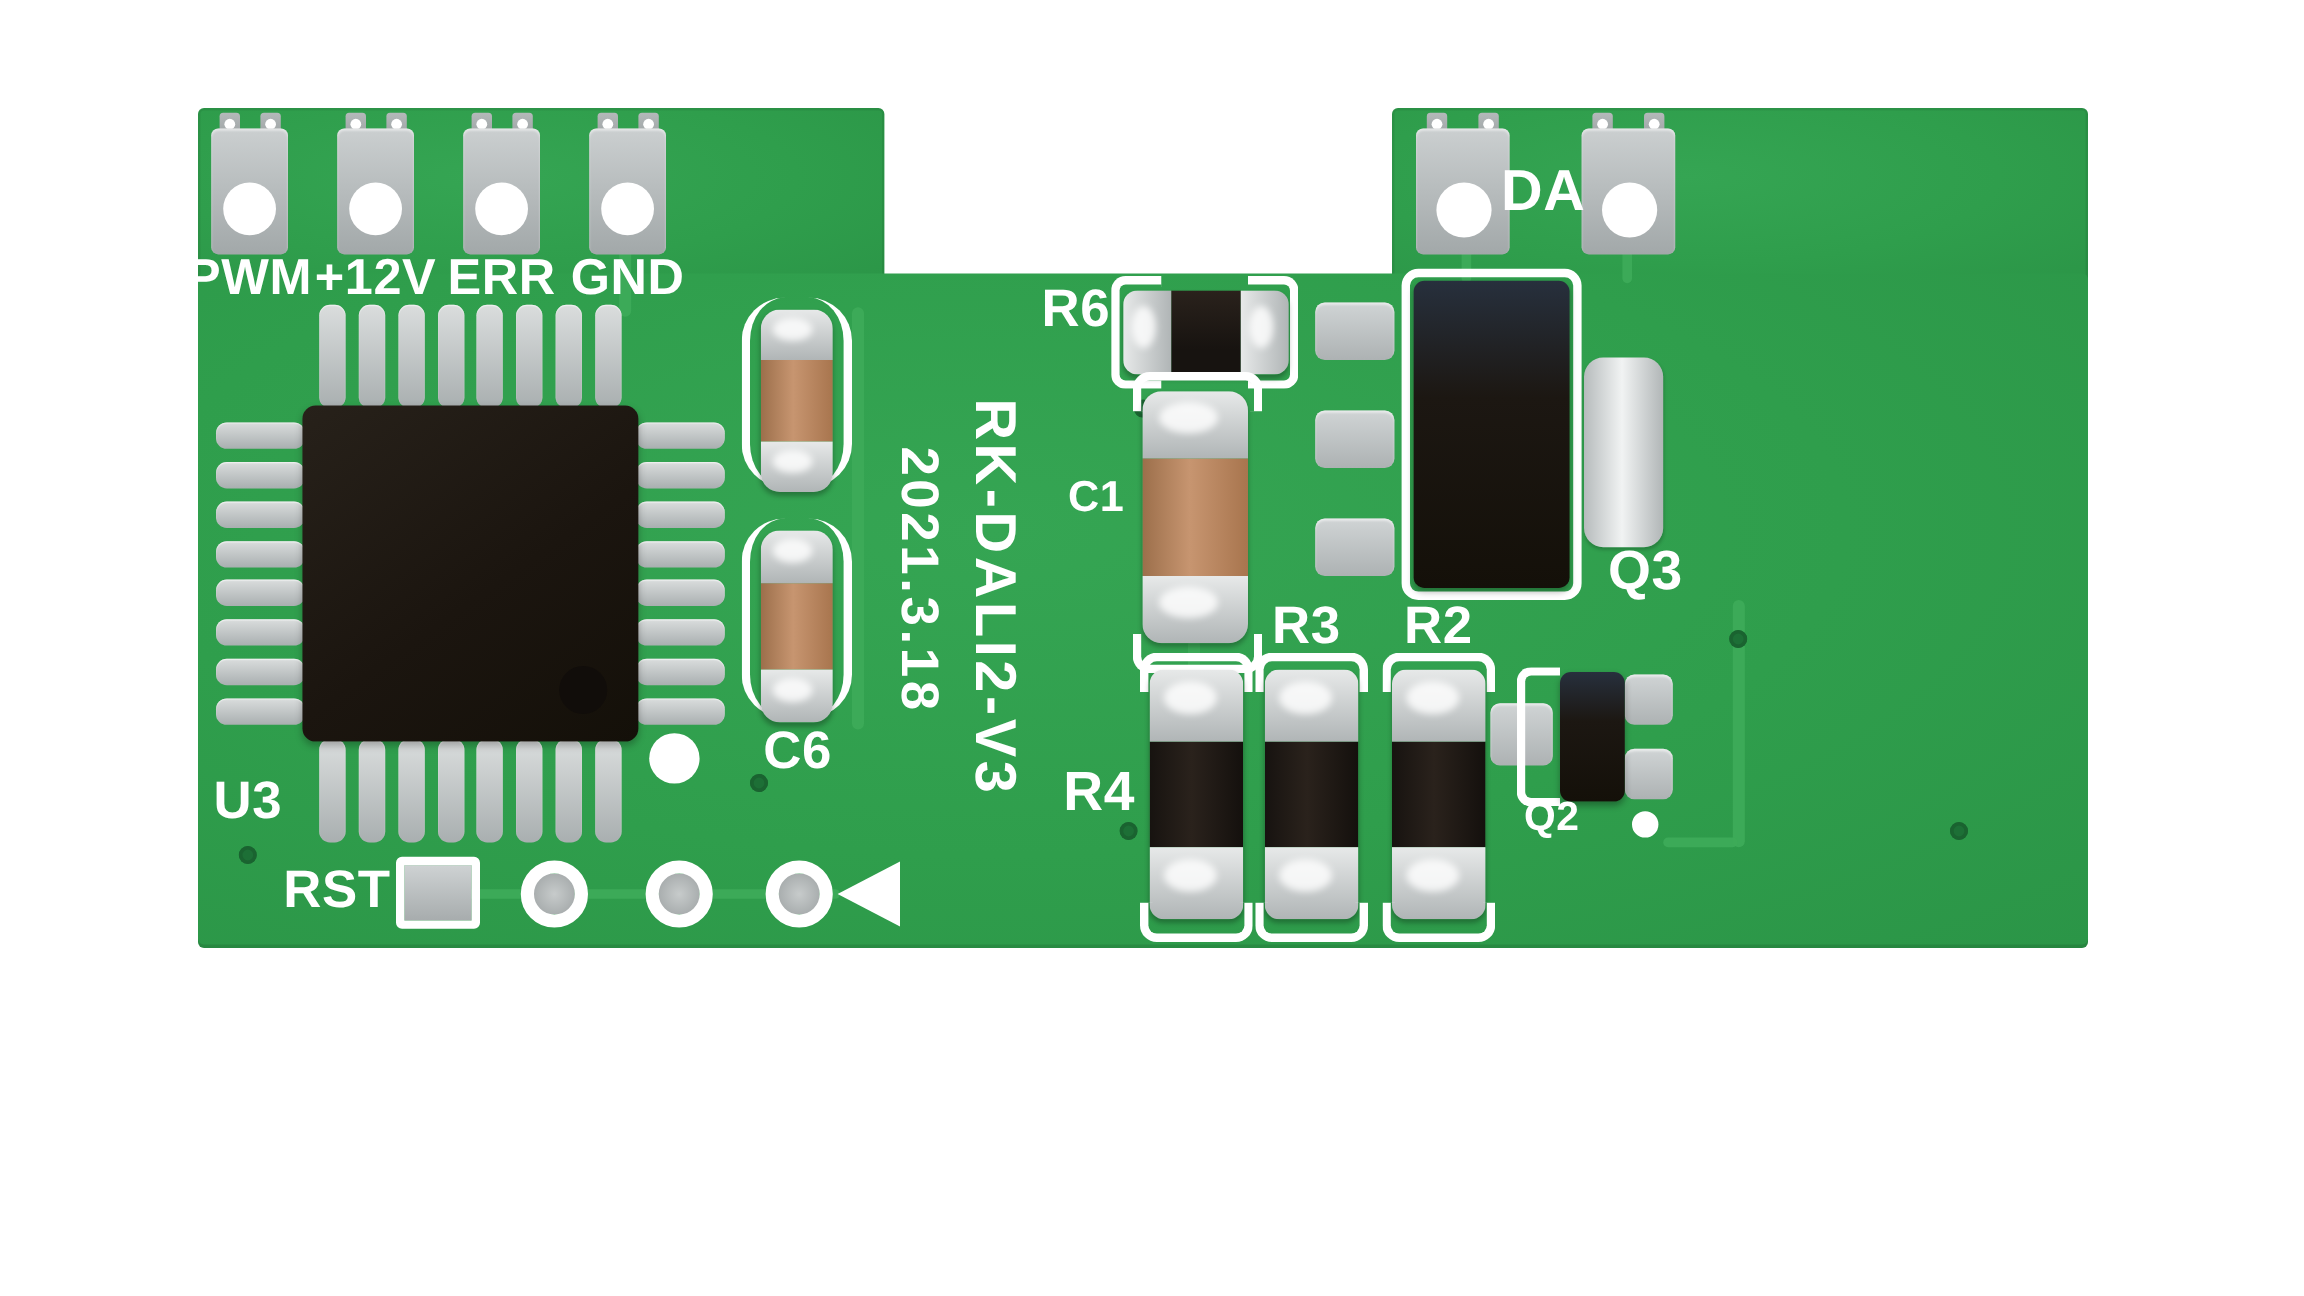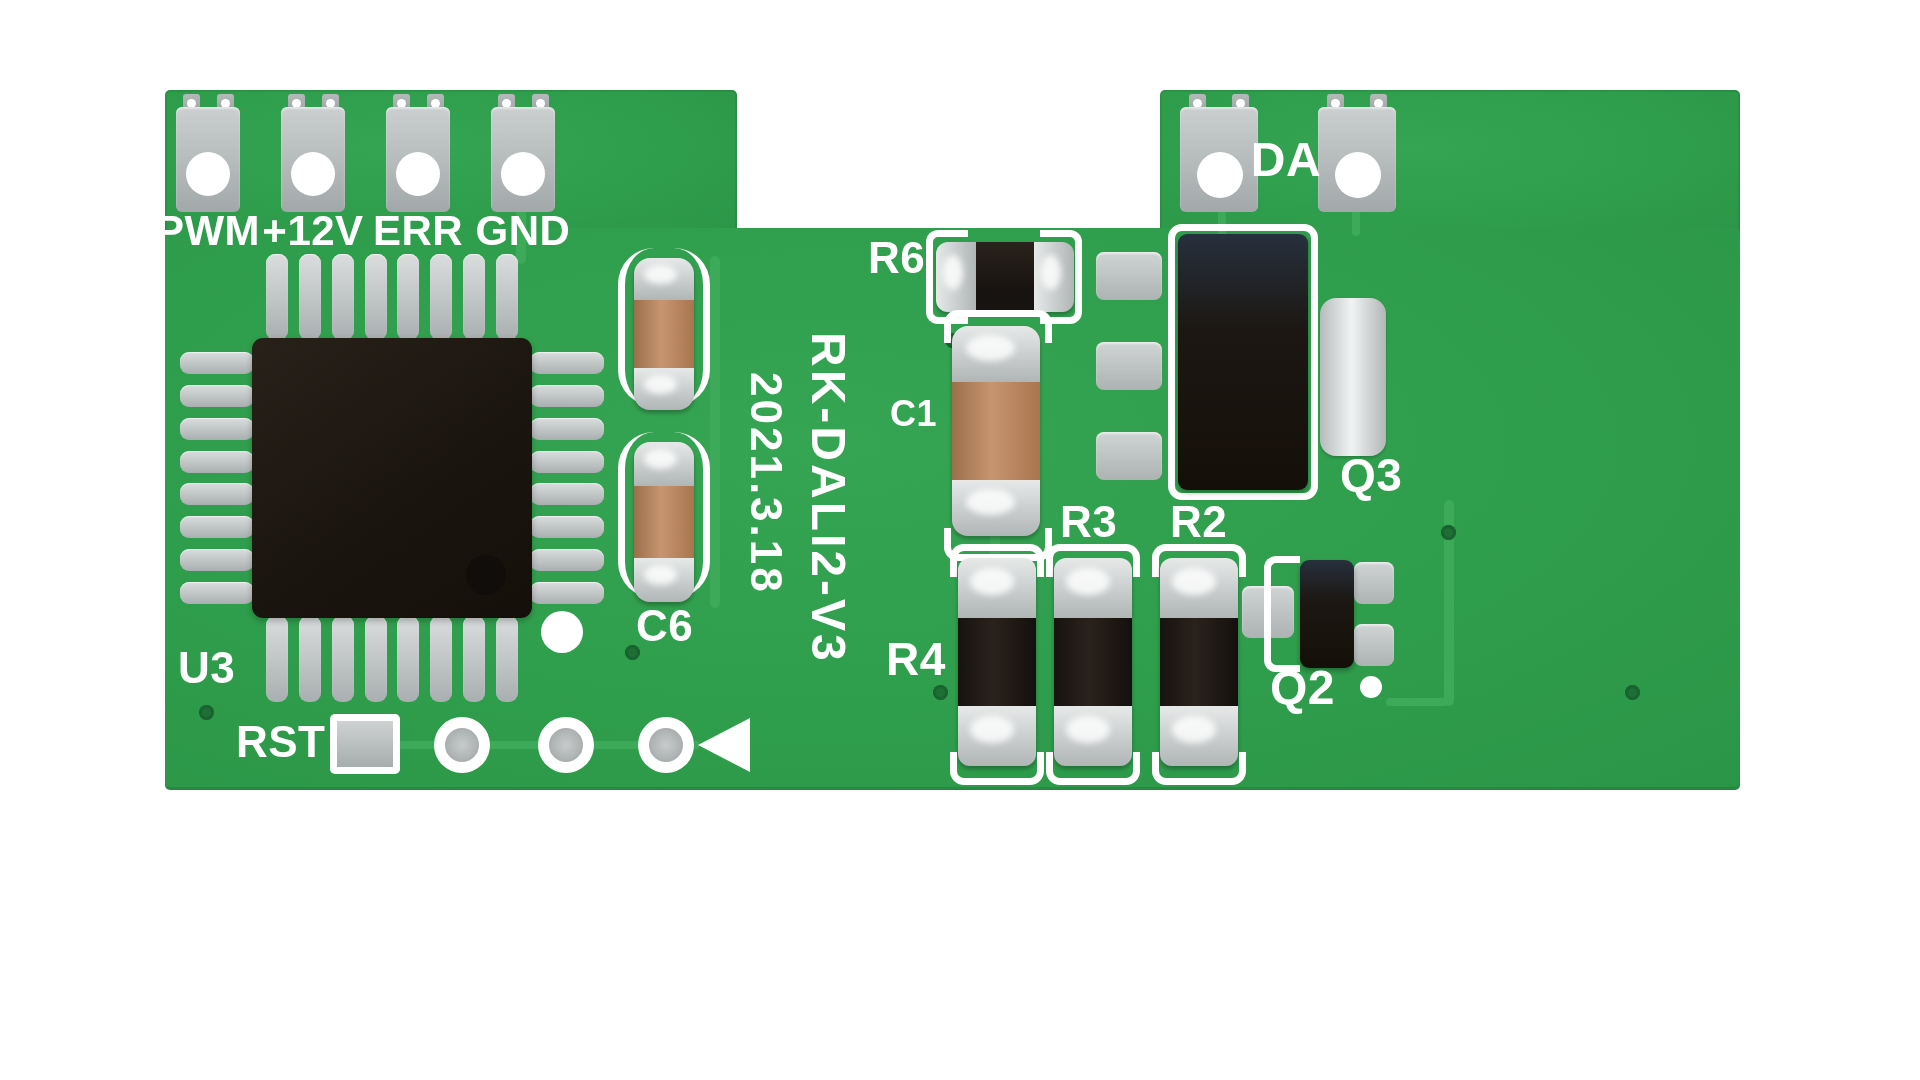--- a/index.html
+++ b/index.html
@@ -291,21 +291,21 @@
   </div>
   <div class="sk sk-bottom" style="left:1152px; top:752px; width:80px; height:26px;"></div>
 
   <div class="sk-text" style="left:886px; top:636px; font-size:46px;">R4</div>
 
   <div class="pad-sm" style="left:1242px; top:586px; width:52px; height:52px;"></div>
   <div class="sk sk-left" style="left:1264px; top:556px; width:29px; height:102px;"></div>
   <div class="pad-sm" style="left:1354px; top:562px; width:40px; height:42px;"></div>
   <div class="pad-sm" style="left:1354px; top:624px; width:40px; height:42px;"></div>
   <div class="q-body" style="left:1300px; top:560px; width:54px; height:108px;"></div>
-  <div class="sk-text" style="left:1270px; top:664px; font-size:48px;">Q2</div>
+  <div class="sk-text" style="left:1270px; top:664px; font-size:34px;">Q2</div>
   <div class="testpoint" style="left:1360px; top:676px; width:22px; height:22px;"></div>
 
   <div class="sk-text" style="left:236px; top:720px; font-size:44px;">RST</div>
   <div class="rst-pad" style="left:330px; top:714px; width:56px; height:46px;"></div>
   <div class="ring-pad" style="left:434px; top:717px; width:34px; height:34px;"></div>
   <div class="ring-pad" style="left:538px; top:717px; width:34px; height:34px;"></div>
   <div class="ring-pad" style="left:638px; top:717px; width:34px; height:34px;"></div>
   <div class="tri-left" style="left:698px; top:718px;"></div>
 
 </div>

